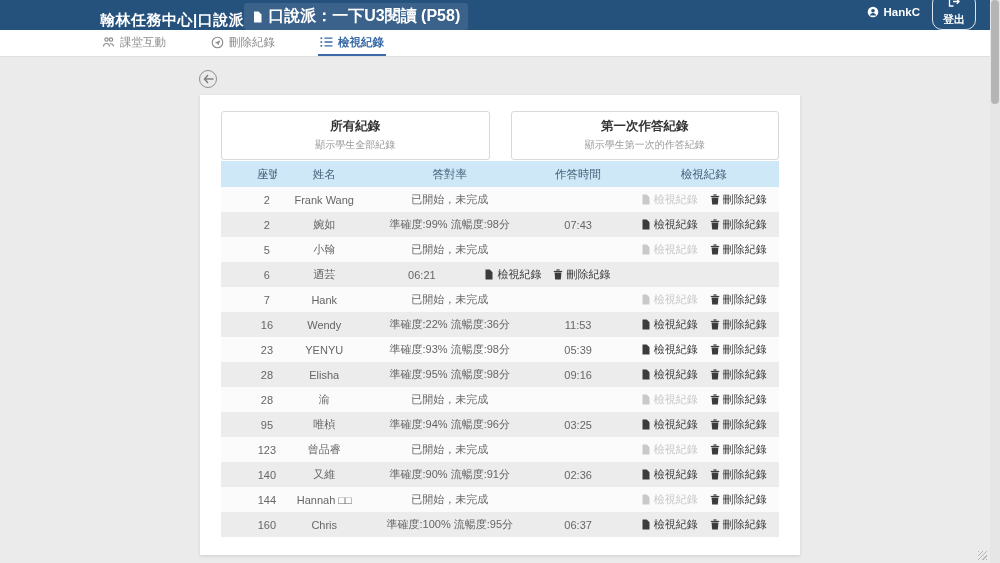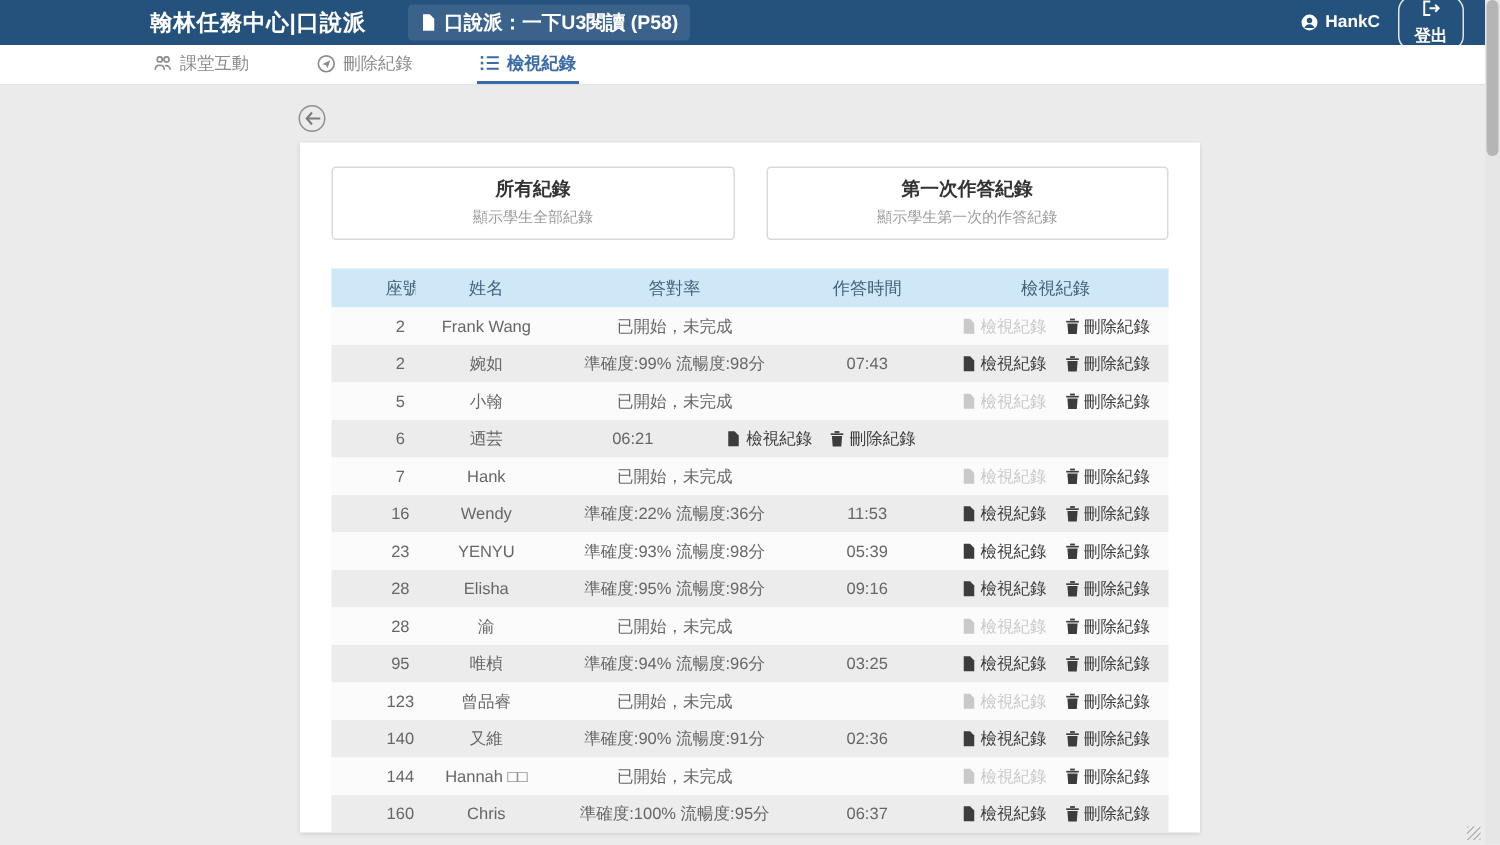--- a/index.html
+++ b/index.html
@@ -6,27 +6,27 @@
   html,body { background:#ebebeb; }
   .page {
     position:relative; width:1000px; height:563px; overflow:hidden;
     background:#ebebeb;
     font-family:"Liberation Sans","DejaVu Sans",sans-serif;
     color:#555;
   }
   
   .navbar {
     height:30px; background:var(--navbar,#25517d); color:#fff;
-    display:flex; align-items:center; padding:0 24px 0 100px;
+    display:flex; align-items:flex-end; padding:0 24px 0 100px;
   }
   .nav-title { font-size:15px; font-weight:bold; letter-spacing:.5px; white-space:nowrap; }
   .task-badge {
-    margin-left:28px; display:flex; align-items:center; gap:5px;
+    margin-left:0; display:flex; align-items:center; gap:5px;
     background:rgba(255,255,255,.10); border-radius:3px; padding:3px 8px;
-    font-size:13px; font-weight:bold; white-space:nowrap;
+    font-size:16px; font-weight:bold; white-space:nowrap;
   }
   .nav-right { margin-left:auto; display:flex; align-items:center; gap:12px; }
   .nav-user { display:flex; align-items:center; gap:5px; font-size:11.5px; font-weight:bold; }
   .logout-btn {
     display:flex; align-items:center; gap:5px; cursor:pointer;
     border:1px solid rgba(255,255,255,.85); border-radius:10px;
     padding:2px 10px; font-size:11px; font-weight:bold; color:#fff; background:transparent;flex-direction:column;
   }
   .nav-ic { display:inline-block; }
   
@@ -46,21 +46,21 @@
     border:1.5px solid #8f8f8f; color:#7c7c7c; background:transparent;
     display:flex; align-items:center; justify-content:center; cursor:pointer;
   }
   .card {
     width:600px; margin:7px auto 0; background:#fff;
     box-shadow:0 1px 3px rgba(0,0,0,.12);
     padding:16px 21px 0 21px; min-height:460px;
   }
   .card-title { text-align:center; font-size:14px; font-weight:bold; color:#333; margin-bottom:12px; }
   
-  .filters { display:flex; gap:21px; margin-bottom:19px; }
+  .filters { display:flex; gap:21px; margin-bottom:1px; }
   .filter-btn {
     flex:1; background:#fff; border:1px solid #d9d9d9; border-radius:3px;
     padding:6px 4px 7px; text-align:center; cursor:pointer;
   }
   .filter-btn .f-title { font-size:12.5px; font-weight:bold; color:#333; }
   .filter-btn .f-sub { font-size:10px; color:#9a9a9a; margin-top:3px; }
   .filter-btn.active { background:var(--accent,#2d5f9e); border-color:var(--accent,#2d5f9e); }
   .filter-btn.active .f-title { color:#fff; }
   .filter-btn.active .f-sub { color:#d8e3f0; }
   

